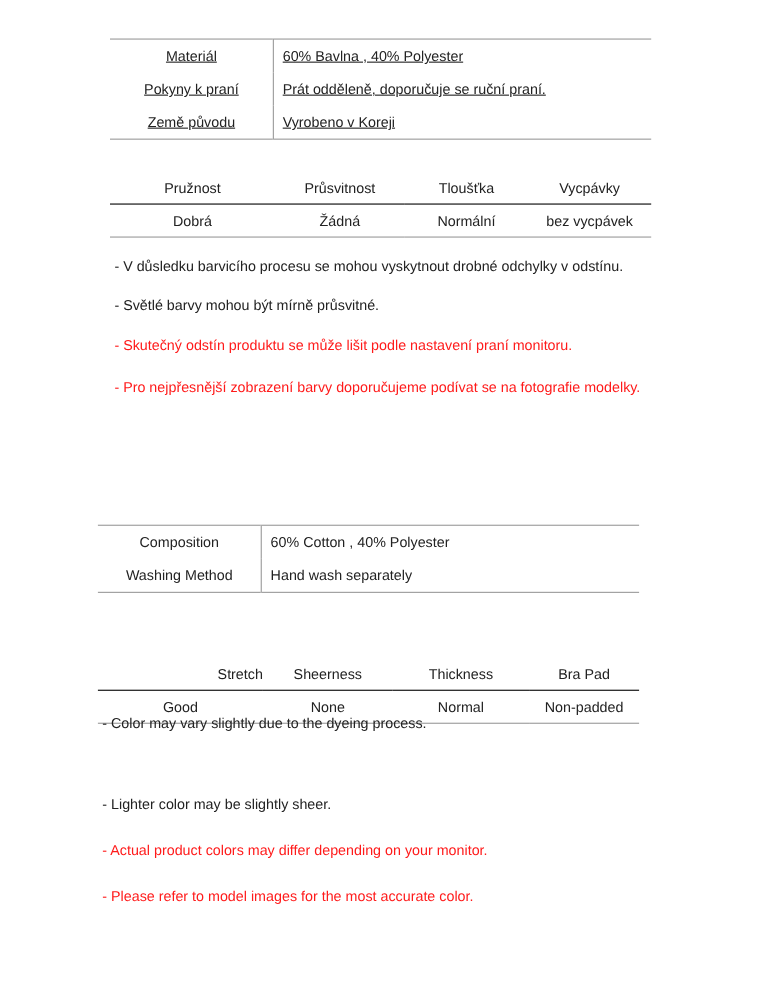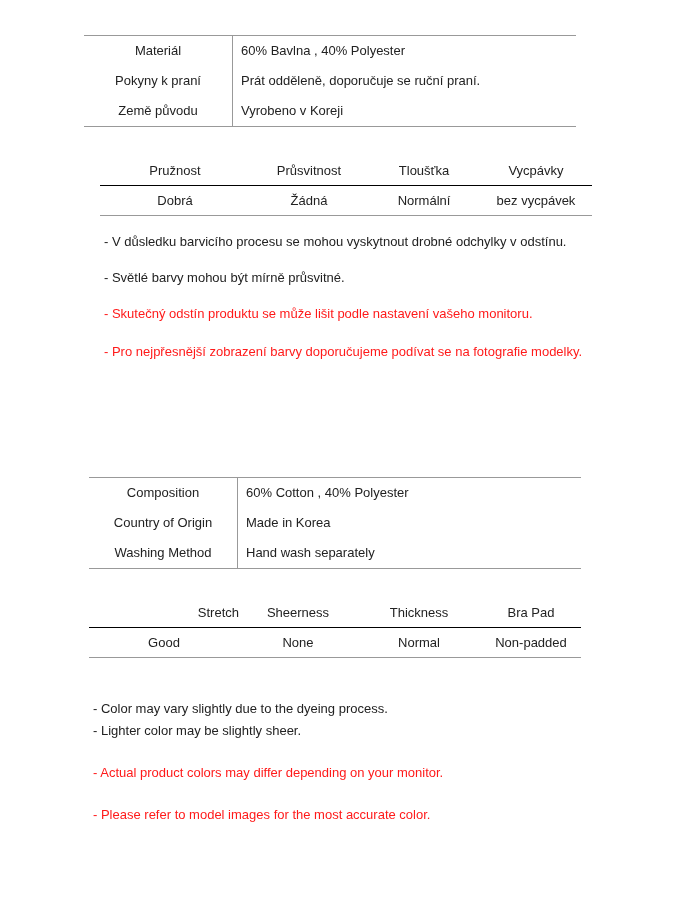--- a/index.html
+++ b/index.html
@@ -66,21 +66,21 @@
     }
     .note.warn {
       color: #ff1a1a;
     }
   </style>
 </head>
 <body>
 
 <section>
 
-  <table class="spec-table" style="left:84px; top:35px; width:492px;">
+  <table class="spec-table" style="left:100px; top:35px; width:492px;text-decoration:underline;">
     <tbody>
       <tr>
         <td class="label" style="width:148px;">Materiál</td>
         <td class="value">60% Bavlna , 40% Polyester</td>
       </tr>
       <tr>
         <td class="label">Pokyny k praní</td>
         <td class="value">Prát odděleně, doporučuje se ruční praní.</td>
       </tr>
       <tr>
@@ -104,35 +104,31 @@
         <td>Dobrá</td>
         <td>Žádná</td>
         <td>Normální</td>
         <td>bez vycpávek</td>
       </tr>
     </tbody>
   </table>
 
   <div class="note" style="left:104px; top:234px;"> - V důsledku barvicího procesu se mohou vyskytnout drobné odchylky v odstínu.</div>
   <div class="note" style="left:104px; top:270px;">- Světlé barvy mohou být mírně průsvitné.</div>
-  <div class="note warn" style="left:104px; top:306px;">- Skutečný odstín produktu se může lišit podle nastavení vašeho monitoru.</div>
+  <div class="note warn" style="left:104px; top:306px;">- Skutečný odstín produktu se může lišit podle nastavení praní monitoru.</div>
   <div class="note warn" style="left:104px; top:344px;">- Pro nejpřesnější zobrazení barvy doporučujeme podívat se na fotografie modelky.</div>
 </section>
 
 <section>
 
   <table class="spec-table" style="left:89px; top:477px; width:492px;">
     <tbody>
       <tr>
         <td class="label" style="width:148px;">Composition</td>
         <td class="value">60% Cotton , 40% Polyester</td>
-      </tr>
-      <tr>
-        <td class="label">Country of Origin</td>
-        <td class="value">Made in Korea</td>
       </tr>
       <tr>
         <td class="label">Washing Method</td>
         <td class="value">Hand wash separately</td>
       </tr>
     </tbody>
   </table>
 
   <table class="attr-table" style="left:89px; top:598px; width:492px;">
     <thead>
@@ -146,17 +142,17 @@
     <tbody>
       <tr>
         <td>Good</td>
         <td>None</td>
         <td>Normal</td>
         <td>Non-padded</td>
       </tr>
     </tbody>
   </table>
 
-  <div class="note" style="left:93px; top:701px;text-align:center;">- Color may vary slightly due to the dyeing process.</div>
+  <div class="note" style="left:93px; top:650px;text-align:center;">- Color may vary slightly due to the dyeing process.</div>
   <div class="note" style="left:93px; top:723px;">- Lighter color may be slightly sheer.</div>
   <div class="note warn" style="left:93px; top:765px;text-align:center;">- Actual product colors may differ depending on your monitor.</div>
   <div class="note warn" style="left:93px; top:807px;">- Please refer to model images for the most accurate color.</div>
 </section>
 
 </body></html>

